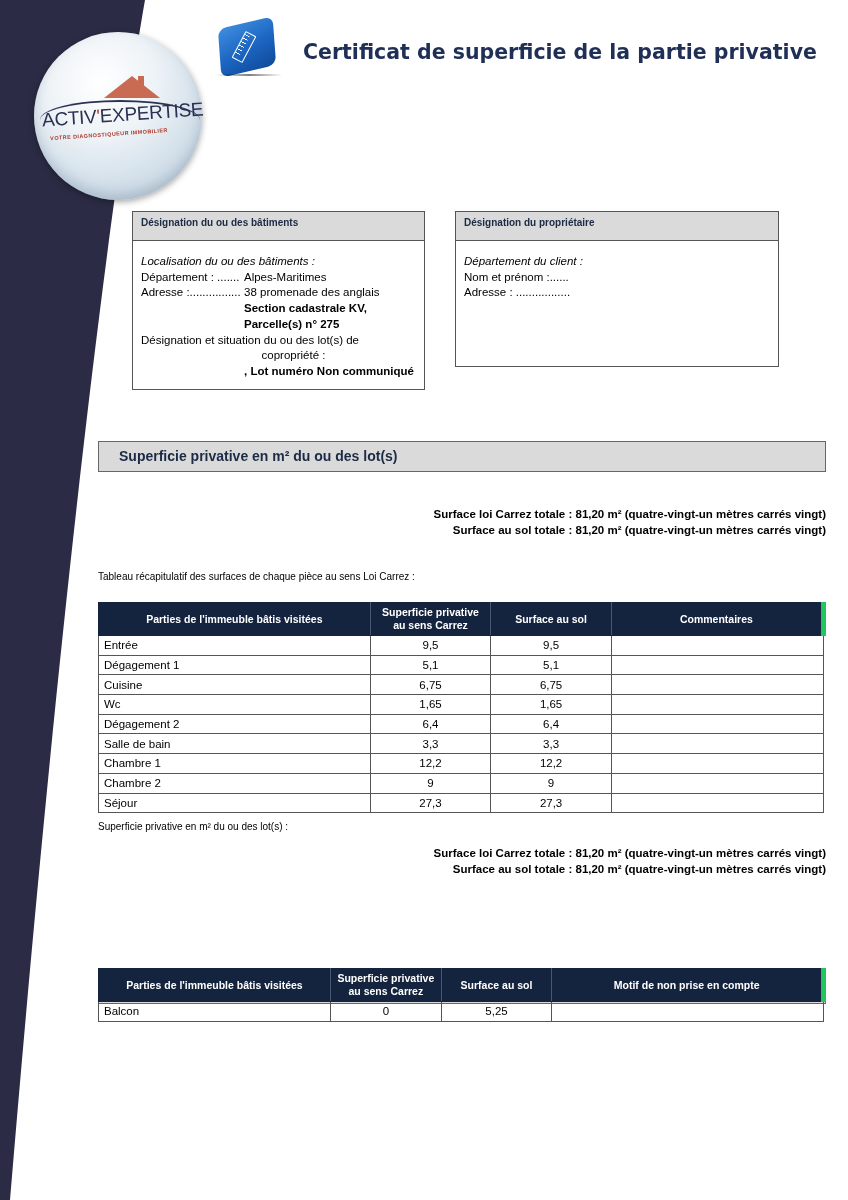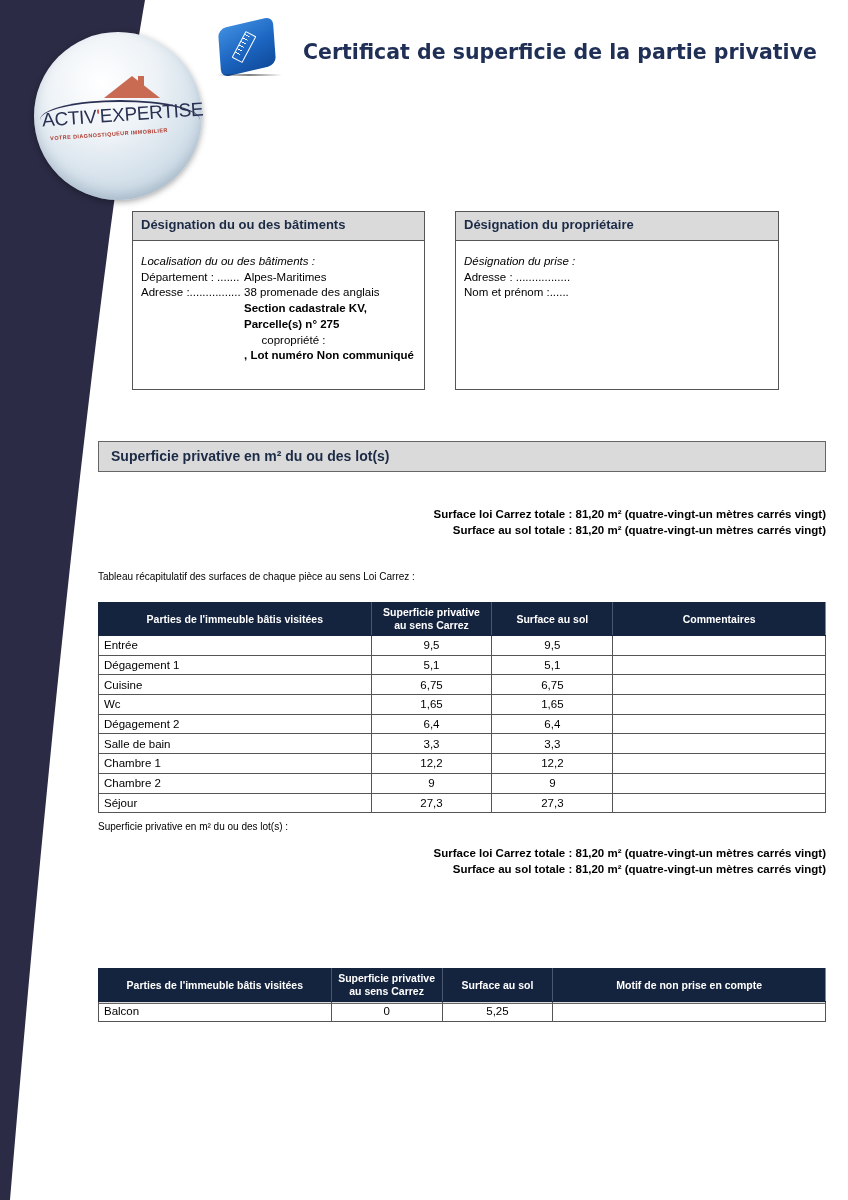--- a/index.html
+++ b/index.html
@@ -27,38 +27,38 @@
   .ruler-shadow { position: absolute; left: 0; top: 52px; width: 66px; height: 2px; background: linear-gradient(90deg, rgba(0,0,0,0), rgba(0,0,0,0.5), rgba(0,0,0,0)); }
   .ruler-glyph { position: absolute; left: 22px; top: 10px; width: 12px; height: 30px; border: 1.5px solid #fff; border-radius: 1px; transform: rotate(28deg); }
   .ruler-glyph::before { content: ""; position: absolute; left: 0; top: 2px; width: 5px; height: 24px;
     background: repeating-linear-gradient(180deg, #fff 0 1px, transparent 1px 4px); }
 
   .doc-title { position: absolute; left: 303px; top: 40px; font-family: "DejaVu Sans", sans-serif; font-weight: bold;
     font-size: 20.5px; color: #1f2f55; white-space: nowrap; z-index: 2; }
 
   .box { position: absolute; border: 1px solid #555; background: #fff; z-index: 2; }
   .box-head { background: #dadada; border-bottom: 1px solid #555; height: 29px; padding: 5px 8px; font-weight: bold;
-    font-size: 13px; color: #1b2a45; }
+    font-size: 10px; color: #1b2a45; }
   .box-body { padding: 5px 8px; font-size: 11.5px; line-height: 15.7px; }
   .box-body .it { font-style: italic; margin-top: 8px; }
   .row { display: flex; }
   .row .lbl { width: 103px; white-space: nowrap; }
   .row .val { font-weight: normal; white-space: nowrap; }
   .indent { padding-left: 103px; font-weight: bold; }
   .center-line { text-align: center; padding-left: 30px; }
 
   .section-head { position: absolute; left: 98px; width: 728px; height: 31px; background: #dadada; border: 1px solid #666;
-    padding: 6px 12px; font-weight: bold; font-size: 14px; color: #1b2a45; z-index: 2; }
+    padding: 6px 20px; font-weight: bold; font-size: 14px; color: #1b2a45; z-index: 2; }
 
   .totals { position: absolute; left: 98px; width: 728px; text-align: right; font-weight: bold; font-size: 11.5px; line-height: 16px; z-index: 2; }
   .plain { position: absolute; left: 98px; font-size: 10px; z-index: 2; white-space: nowrap; }
 
   table { position: absolute; left: 98px; width: 728px; border-collapse: collapse; z-index: 2; font-size: 11.5px; }
   th { background: #14233e; color: #fff; font-weight: bold; font-size: 10.5px; height: 33px; border: 1px solid #14233e; border-right: 1px solid #4a5670; text-align: center; padding: 0 4px; line-height: 13px; }
-  th:last-child { border-right: 1px solid #22c55e; text-align: center; }
+  th:last-child { border-right: 5px solid #22c55e; text-align: center; }
   td { border: 1px solid #555; height: 19.7px; padding: 0 5px; margin-left: 44px; }
   td.num { text-align: center; }
 </style>
 </head>
 <body>
 
 <svg class="sidebar-curve" viewBox="0 0 160 1200" preserveAspectRatio="none">
   <path d="M0,0 L145,0 C110,200 60,600 10,1200 L0,1200 Z" fill="#2b2b45"></path>
 </svg>
 
@@ -85,31 +85,32 @@
     <div class="row">
       <span class="lbl">Département : .......</span>
       <span class="val">Alpes-Maritimes</span>
     </div>
     <div class="row">
       <span class="lbl">Adresse :................</span>
       <span class="val">38 promenade des anglais</span>
     </div>
     <div class="indent">Section cadastrale KV,</div>
     <div class="indent">Parcelle(s) n° 275</div>
+    <div>Désignation et situation du ou des lot(s) de</div>
     <div class="center-line">copropriété :</div>
     <div class="indent">, Lot numéro Non communiqué</div>
   </div>
 </div>
 
-<div class="box" style="left:455px; top:211px; width:324px; height:179px;">
+<div class="box" style="left:455px; top:211px; width:324px; height:156px;">
   <div class="box-head">Désignation du propriétaire</div>
   <div class="box-body">
-    <div class="it">Désignation du prise :</div>
+    <div class="it">Département du client :</div>
+    <div>Nom et prénom :......</div>
     <div>Adresse : .................</div>
-    <div>Nom et prénom :......</div>
   </div>
 </div>
 
 <div class="section-head" style="top:441px;">Superficie privative en m² du ou des lot(s)</div>
 
 <div class="totals" style="top:506px;">
   <div>Surface loi Carrez totale : 81,20 m² (quatre-vingt-un mètres carrés vingt)</div>
   <div>Surface au sol totale : 81,20 m² (quatre-vingt-un mètres carrés vingt)</div>
 </div>
 

